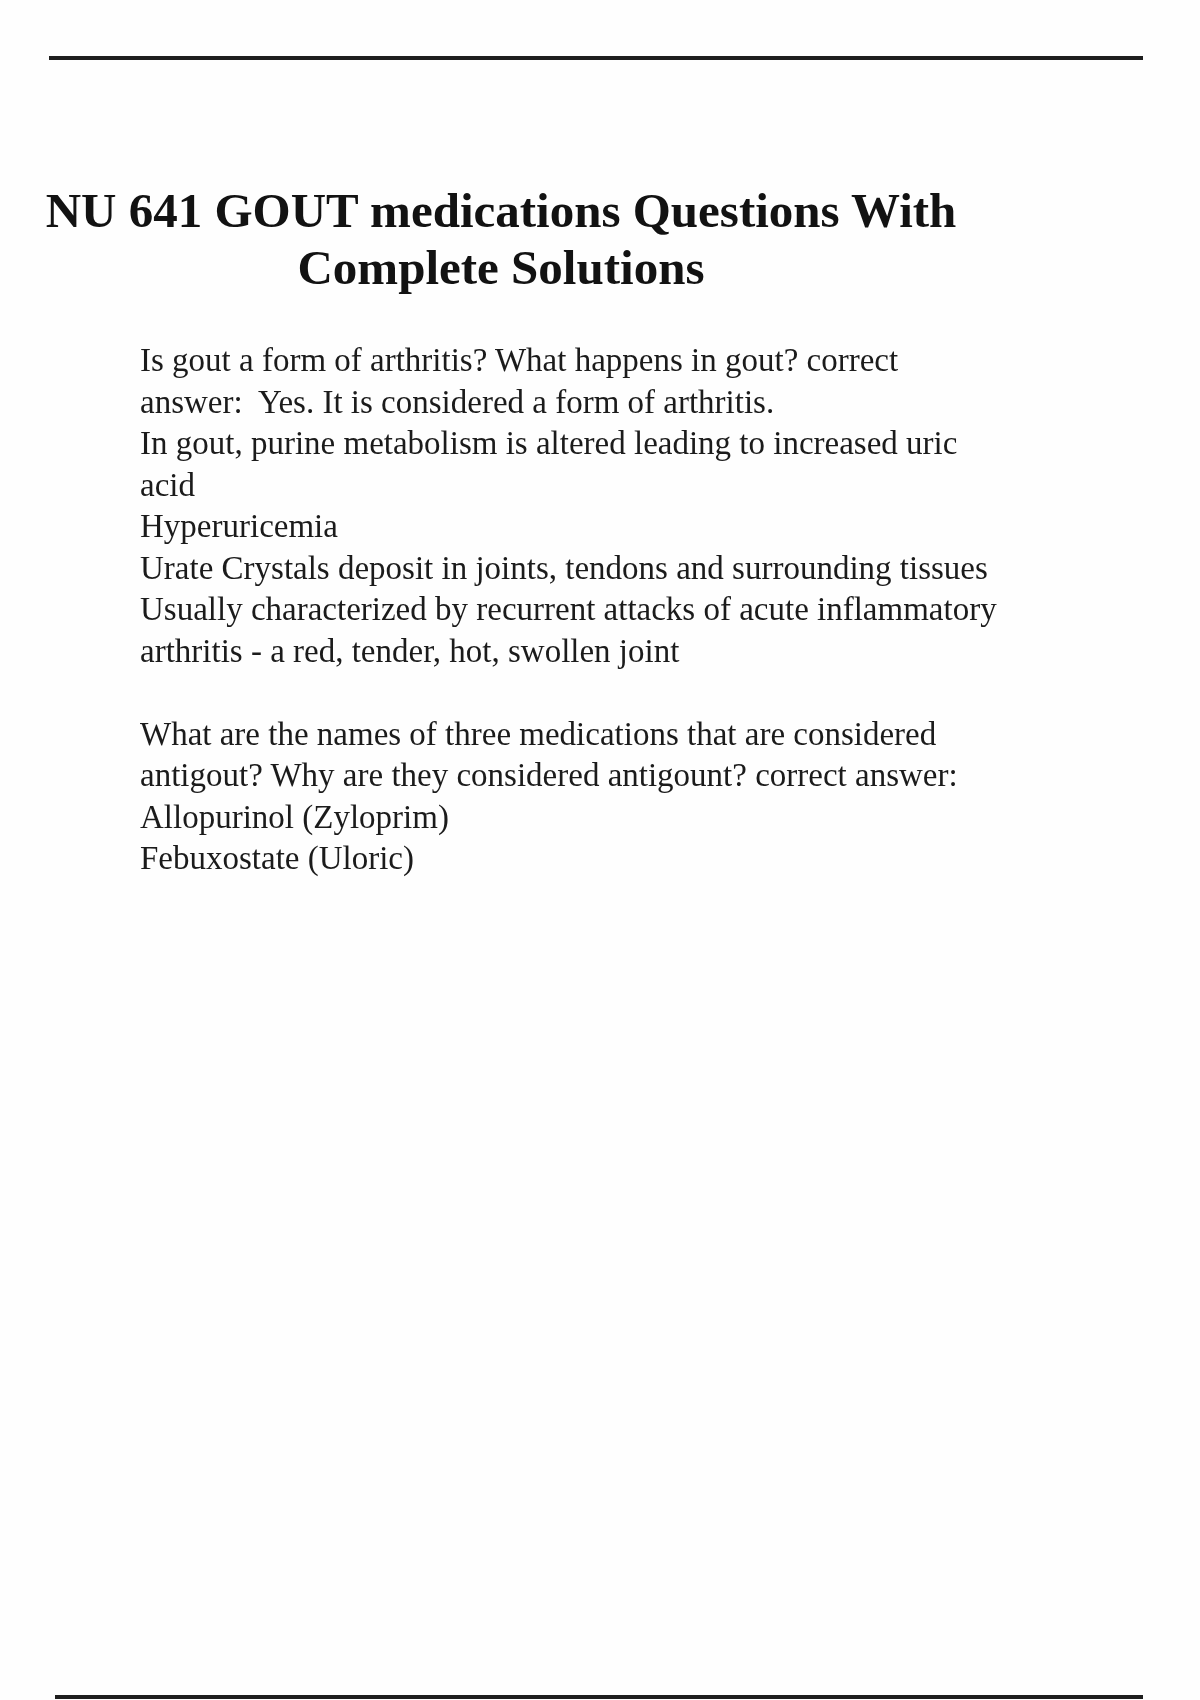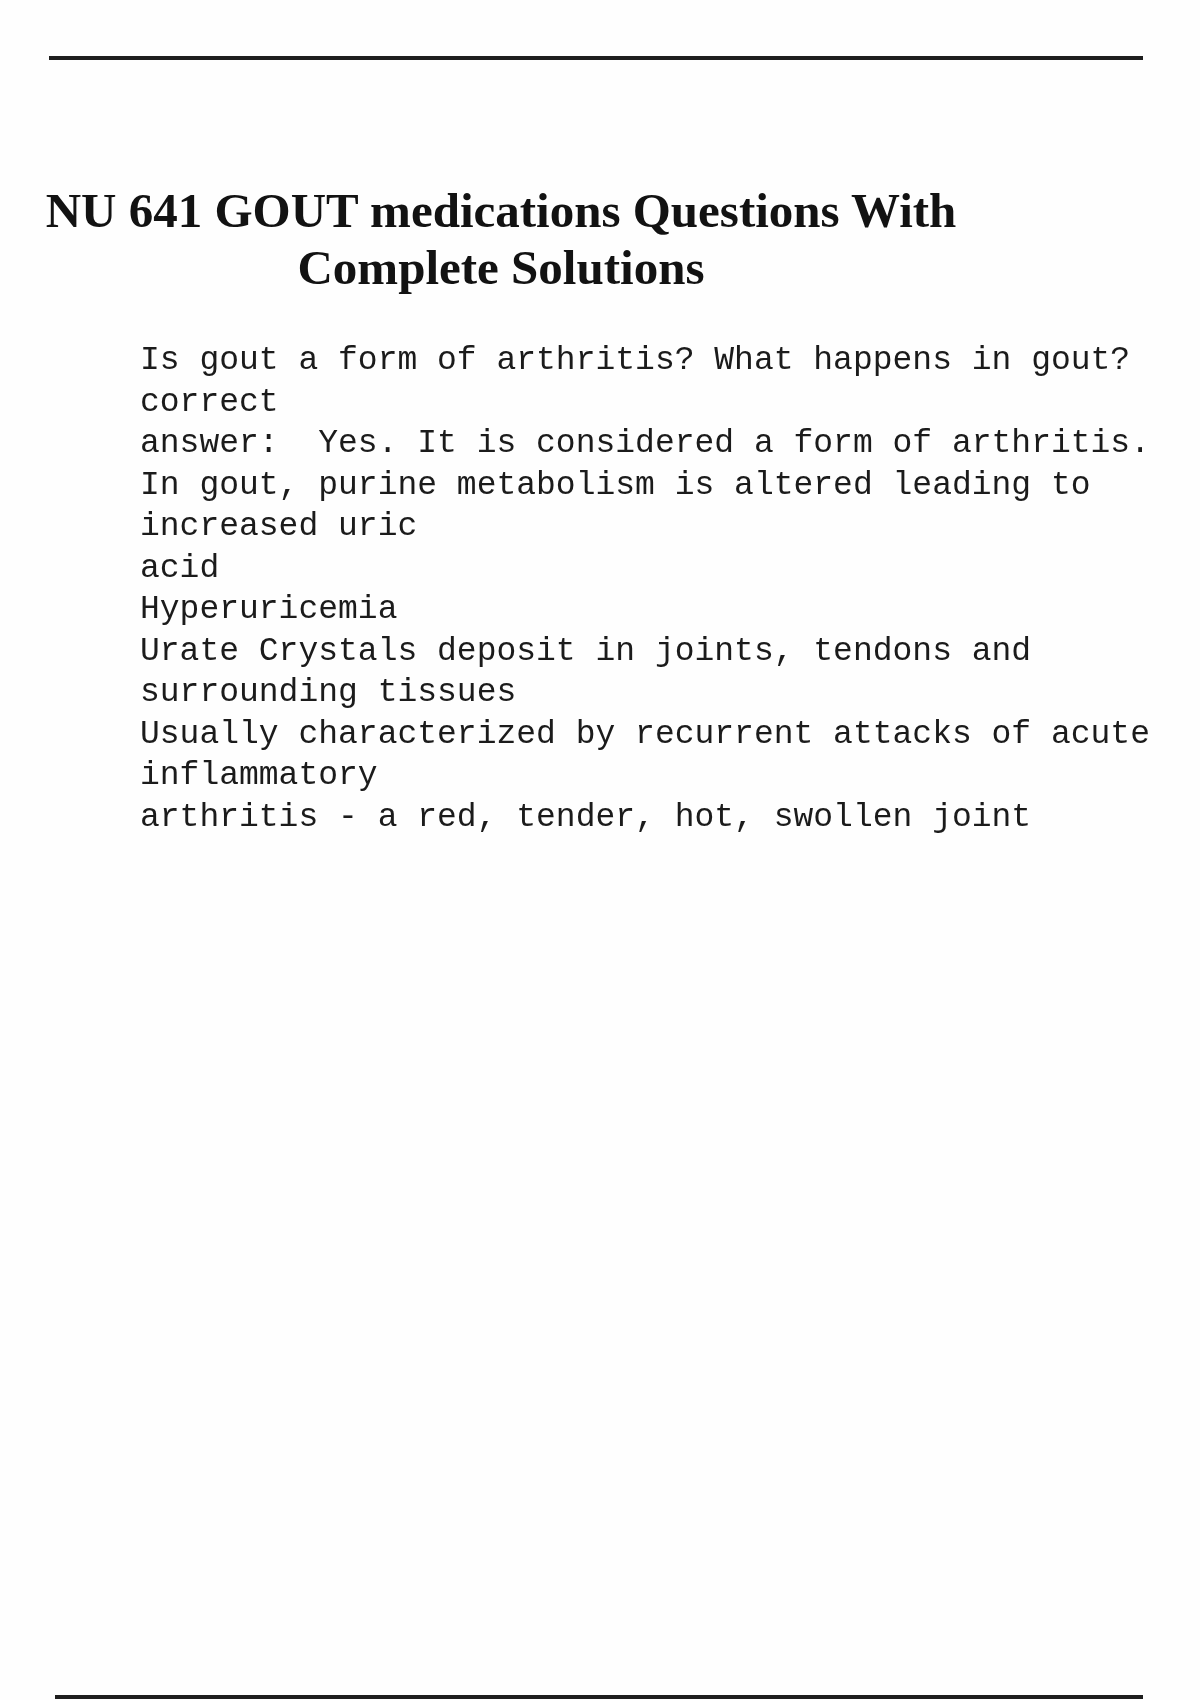--- a/index.html
+++ b/index.html
@@ -50,21 +50,20 @@
     letter-spacing: 0px;
   }
   .content {
     position: absolute;
     left: 140px;
     top: 340px;
     width: 1020px;
     font-size: 33px;
     line-height: 41.5px;
     color: #1b1b1b;
-    font-family: Liberation Mono, monospace;
   }
   .para {
     margin: 0 0 41.5px 0;
     white-space: pre-wrap; 
   }
 </style>
 </head>
 <body>
 
 <div class="page">
@@ -76,17 +75,21 @@
 
   <div class="content">
     <p class="para">Is gout a form of arthritis? What happens in gout? correct
 answer:  Yes. It is considered a form of arthritis.
 In gout, purine metabolism is altered leading to increased uric
 acid
 Hyperuricemia
 Urate Crystals deposit in joints, tendons and surrounding tissues
 Usually characterized by recurrent attacks of acute inflammatory
 arthritis - a red, tender, hot, swollen joint</p>
+    <p class="para">What are the names of three medications that are considered
+antigout? Why are they considered antigount? correct answer:
+Allopurinol (Zyloprim)
+Febuxostate (Uloric)</p>
   </div>
 
   <div class="rule rule-bottom"></div>
 
 </div>
 
 </body></html>

